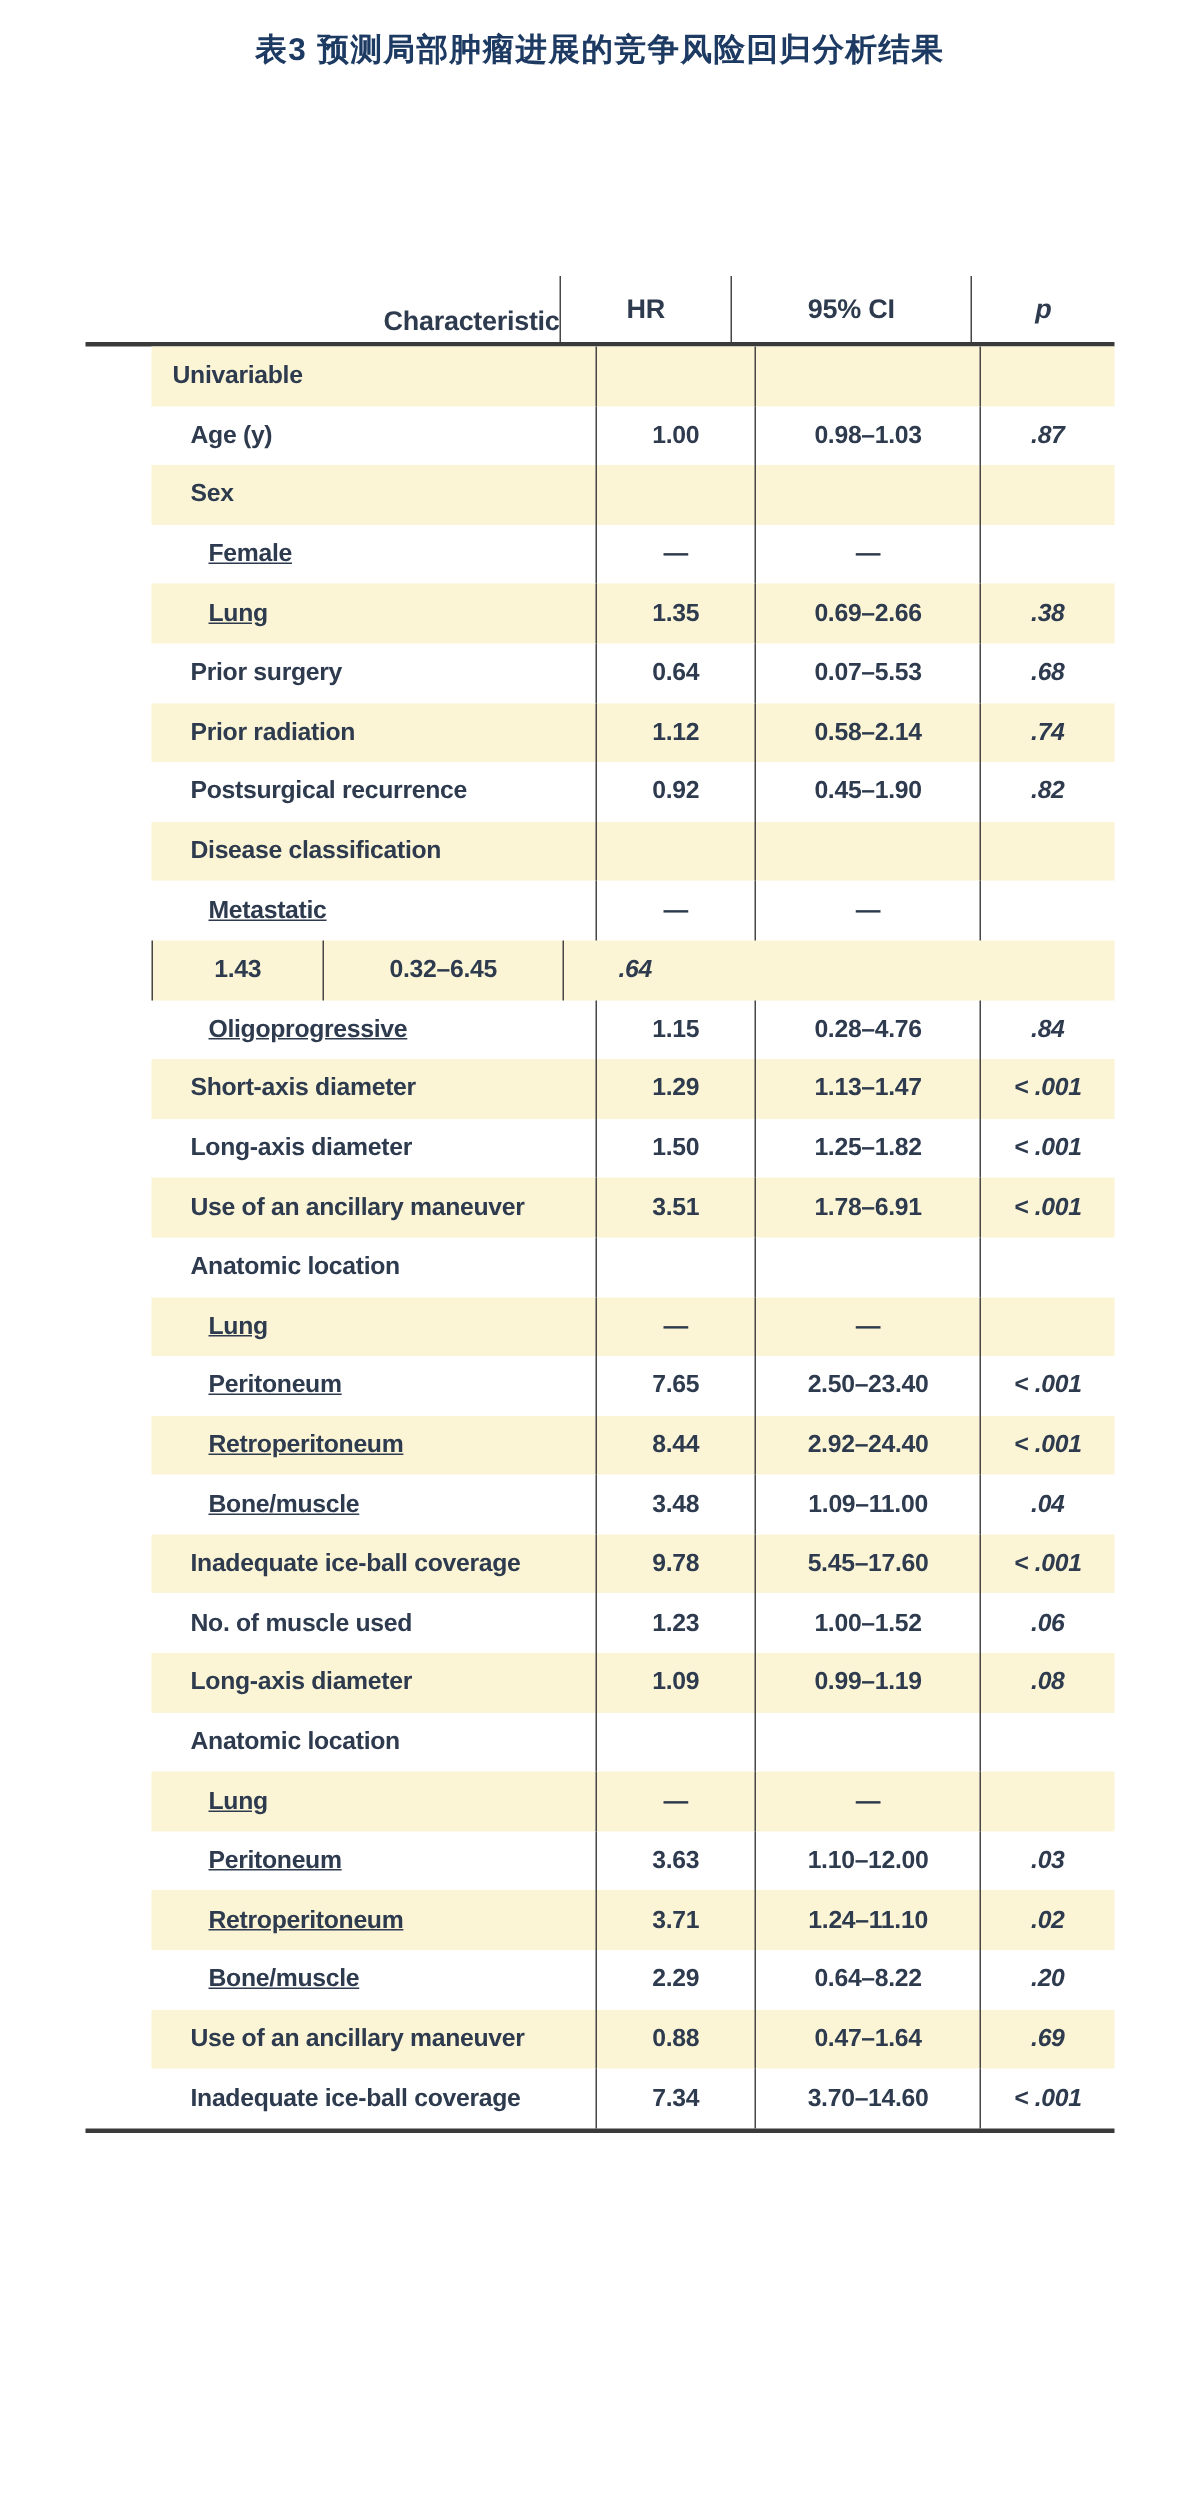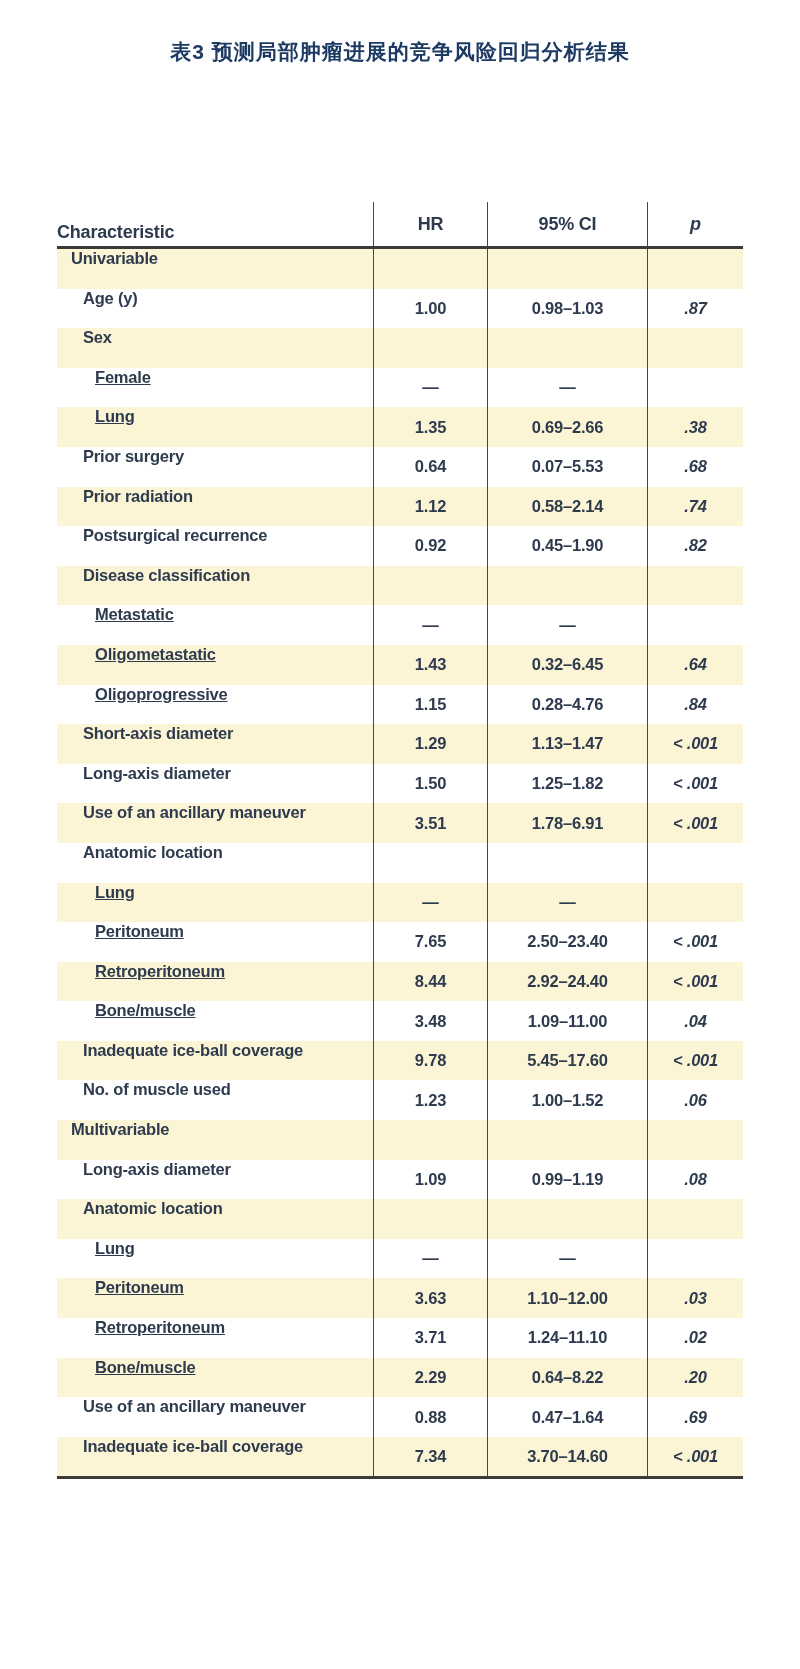--- a/index.html
+++ b/index.html
@@ -10,21 +10,21 @@
     --c-grid:#474747;
   }
   *{margin:0;padding:0;box-sizing:border-box;}
   html,body{width:800px;background:#ffffff;}
   body{
     height:1669px;
     overflow:hidden;
     font-family:"Liberation Sans", sans-serif;
     color:var(--c-text);
   }
-  .page{padding-top:38px;}
+  .page{padding-top:20px;}
   .title{
     text-align:center;
     font-size:21px;
     font-weight:700;
     letter-spacing:1px;
     color:var(--c-title);
     line-height:28px;
   }
   .table-wrap{
     margin:129px 0 0 57px;
@@ -35,32 +35,33 @@
     height:54px;
     border-bottom:3px solid var(--c-rule);
     align-items:center;
     font-weight:700;
     font-size:18px;
     letter-spacing:-0.2px;
   }
   .tbody .tr{
     display:flex;
     height:39.6px;
-    align-items:flex-start;
+    align-items:center;
     font-size:16.5px;
     font-weight:600;
     letter-spacing:-0.2px;
+    margin-left:44px;
   }
   .tbody .tr:nth-child(odd){background:var(--c-stripe);}
   .tbody{border-bottom:3px solid var(--c-rule);}
   .col-char{width:316px;}
   .col-hr{width:114px;text-align:center;}
   .col-ci{width:160px;text-align:center;}
   .col-p{width:96px;text-align:center;font-style:italic;}
-  .thead .col-char{text-align:left;margin-top:24px;}
+  .thead .col-char{text-align:right;margin-top:24px;}
   .thead .col-hr,.thead .col-ci,.thead .col-p,
   .tr .col-hr,.tr .col-ci,.tr .col-p{
     border-left:1px solid var(--c-grid);
     height:100%;
     display:flex;
     align-items:center;
     justify-content:center;
   }
   .thead .col-hr,.thead .col-ci,.thead .col-p{
     align-self:flex-end;
@@ -170,23 +171,20 @@
   <div class="tr indent-2">
     <div class="td col-char">
             <span class="td-label">Metastatic</span>
           </div>
     <div class="td col-hr">—</div>
     <div class="td col-ci">—</div>
     <div class="td col-p"></div>
   </div>
 
   <div class="tr indent-2">
-    <div class="td col-char">
-            <span class="td-label">Oligometastatic</span>
-          </div>
     <div class="td col-hr">1.43</div>
     <div class="td col-ci">0.32–6.45</div>
     <div class="td col-p">.64</div>
   </div>
 
   <div class="tr indent-2">
     <div class="td col-char">
             <span class="td-label">Oligoprogressive</span>
           </div>
     <div class="td col-hr">1.15</div>
@@ -277,28 +275,20 @@
 
   <div class="tr indent-1">
     <div class="td col-char">
             <span class="td-label">No. of muscle used</span>
           </div>
     <div class="td col-hr">1.23</div>
     <div class="td col-ci">1.00–1.52</div>
     <div class="td col-p">.06</div>
   </div>
 
-  <div class="tr indent-0">
-    <div class="td col-char">
-            <span class="td-label">Multivariable</span>
-          </div>
-    <div class="td col-hr"></div>
-    <div class="td col-ci"></div>
-    <div class="td col-p"></div>
-  </div>
 
   <div class="tr indent-1">
     <div class="td col-char">
             <span class="td-label">Long-axis diameter</span>
           </div>
     <div class="td col-hr">1.09</div>
     <div class="td col-ci">0.99–1.19</div>
     <div class="td col-p">.08</div>
   </div>
 

